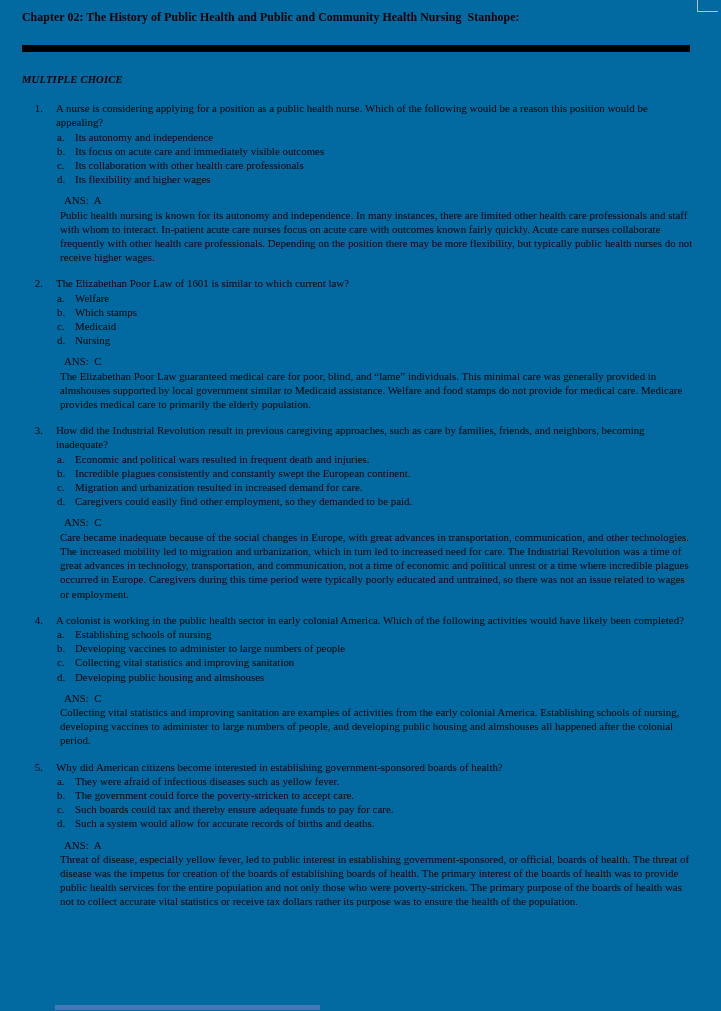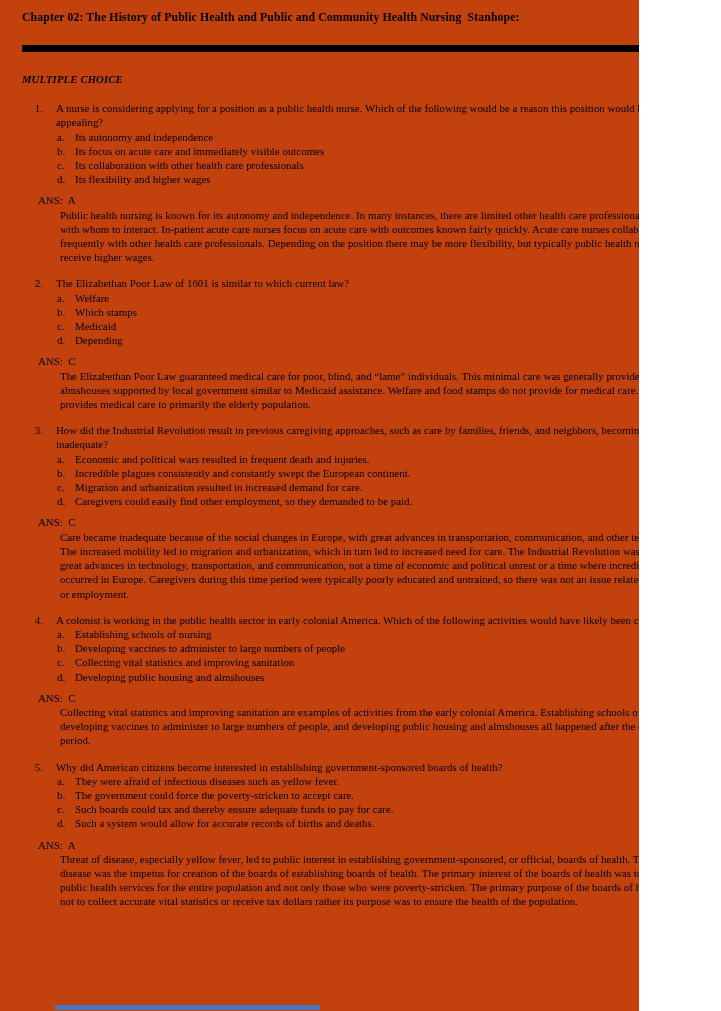--- a/index.html
+++ b/index.html
@@ -1,20 +1,20 @@
 <!DOCTYPE html>
 <html><head>
 <meta charset="utf-8">
 <style>
   html, body { margin: 0; padding: 0; background: #ffffff; }
   .page {
     position: relative;
-    width: 639px;
+    width: 721px;
     height: 1011px;
-    background: #c2410c;
+    background: #0369a1;
     overflow: hidden;
     font-family: "Liberation Serif", "DejaVu Serif", serif;
     color: #000000;
   }
   .corner-mark {
     position: absolute;
     top: 0;
     left: 697px;
     width: 20px;
     height: 11px;
@@ -54,21 +54,21 @@
     font-style: italic;
   }
   .question { margin-top: 12px; }
   .question.first { margin-top: 14px; }
   .q-row { display: flex; }
   .q-num { flex: 0 0 21px; width: 21px; text-align: right; }
   .q-text { flex: 1; margin-left: 13px; }
   .option { display: flex; margin-left: 35px; }
   .opt-letter { flex: 0 0 18px; }
   .opt-text { flex: 1; }
-  .answer { margin-left: 16px; margin-top: 7px; }
+  .answer { margin-left: 42px; margin-top: 7px; }
   .rationale { margin-left: 38px; }
   .bottom-bar {
     position: absolute;
     left: 55px;
     bottom: 1px;
     width: 265px;
     height: 5px;
     background: #4677b8;
   }
 </style>
@@ -129,21 +129,21 @@
         <div class="option">
           <span class="opt-letter">b.</span>
           <span class="opt-text">Which stamps</span>
         </div>
         <div class="option">
           <span class="opt-letter">c.</span>
           <span class="opt-text">Medicaid</span>
         </div>
         <div class="option">
           <span class="opt-letter">d.</span>
-          <span class="opt-text">Depending</span>
+          <span class="opt-text">Nursing</span>
         </div>
       </div>
       <div class="answer">ANS:&nbsp; C</div>
       <div class="rationale">The Elizabethan Poor Law guaranteed medical care for poor, blind, and “lame” individuals. This minimal care was generally provided in almshouses supported by local government similar to Medicaid assistance. Welfare and food stamps do not provide for medical care. Medicare provides medical care to primarily the elderly population.</div>
     </div>
 
     <div class="question">
       <div class="q-row">
         <span class="q-num">3.</span>
         <div class="q-text">How did the Industrial Revolution result in previous caregiving approaches, such as care by families, friends, and neighbors, becoming inadequate?</div>

